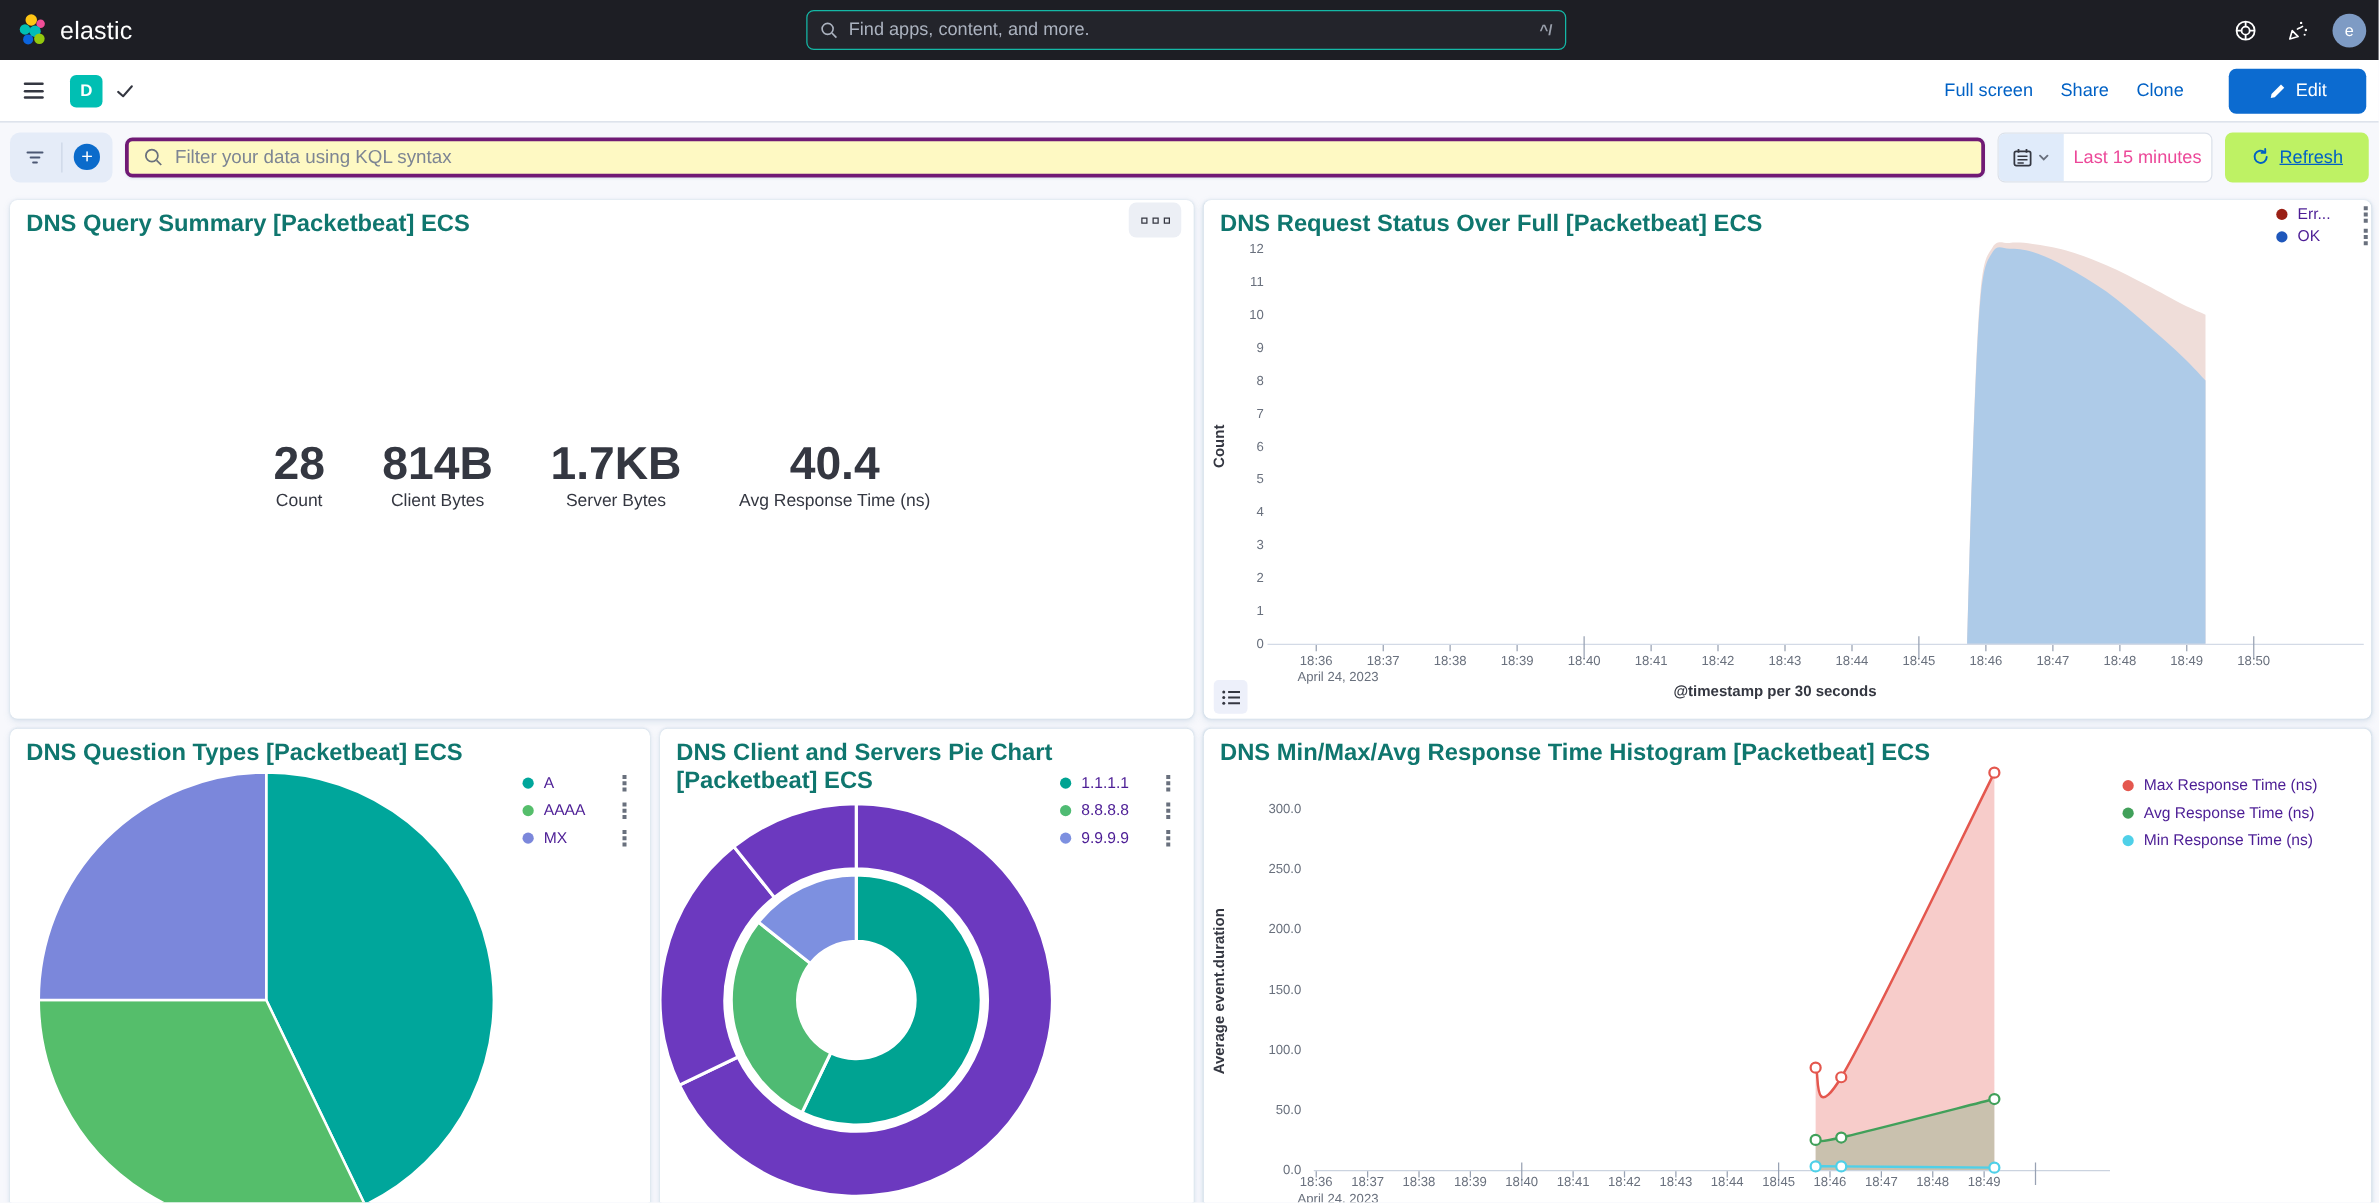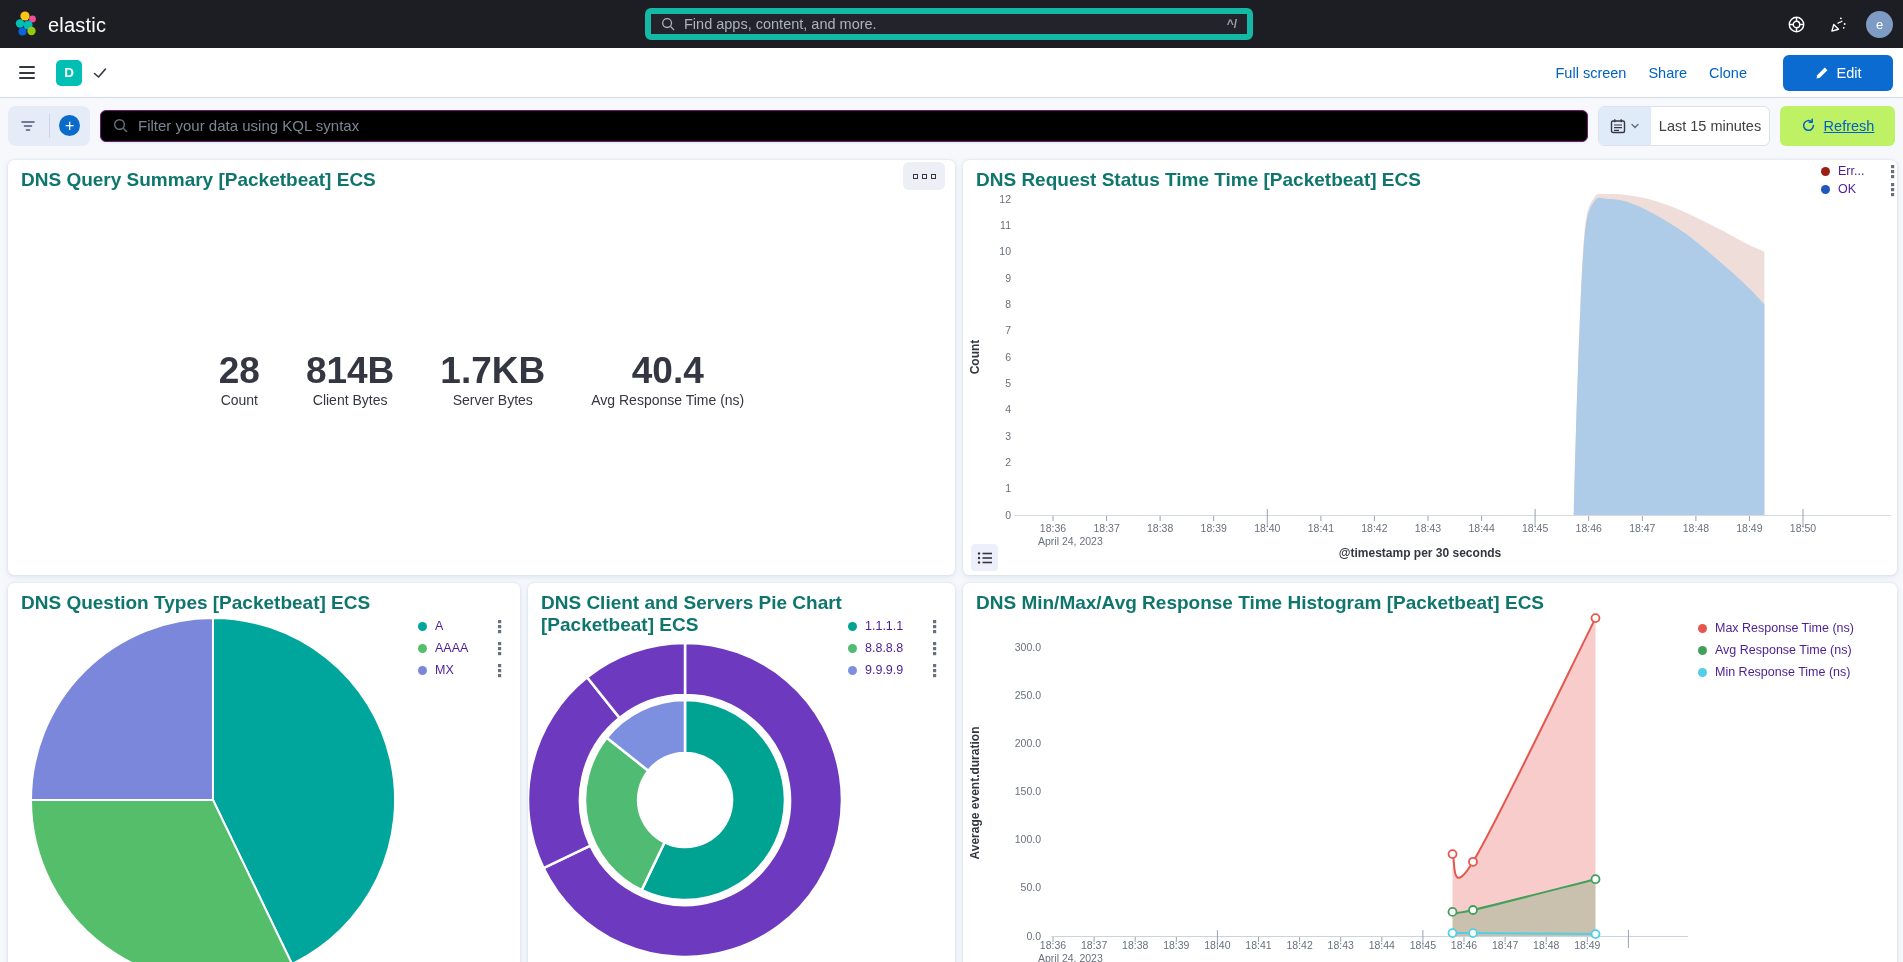--- a/index.html
+++ b/index.html
@@ -4,21 +4,21 @@
 <style>
   * { margin:0; padding:0; box-sizing:border-box; }
   html,body { width:1903px; height:962px; overflow:hidden;
     font-family:"Liberation Sans", sans-serif; background:#F7F8FC; }
 
   
   .navbar { height:48px; background:#1D1E24; display:flex; align-items:center; position:relative; }
   .brand { display:flex; align-items:flex-end; gap:8px; margin-left:14px; }
   .brand-text { color:#fff; font-size:20px; letter-spacing:.2px; }
   .gsearch { position:absolute; left:645px; top:8px; width:608px; height:32px;
-    background:#23242B; border:6px solid #14b8a6; border-radius:6px;
+    background:#23242B; border:1px solid #14b8a6; border-radius:6px;
     display:flex; align-items:center; padding:0 10px; color:#98A2B3; }
   .gsearch .ph { font-size:14.5px; margin-left:8px; color:#ABB2BF; }
   .gsearch .hint { margin-left:auto; font-size:12px; color:#9AA0AC; font-weight:700; }
   .nav-right { position:absolute; right:10px; top:0; height:48px; display:flex; align-items:center; gap:14px; }
   .nav-icon-btn { width:28px; height:28px; display:flex; align-items:center; justify-content:center; cursor:pointer; }
   .avatar { width:27px; height:27px; border-radius:50%; background:#7E9BC4; color:#fff;
     font-size:13px; display:flex; align-items:center; justify-content:center; }
 
   
   .header2 { height:50px; background:#fff; border-bottom:1px solid #D3DAE6;
@@ -43,28 +43,28 @@
     font-size:14.5px; font-weight:500; display:flex; align-items:center; justify-content:center; gap:8px;
     margin-left:14px; cursor:pointer; font-family:inherit; }
 
   
   .filterbar { height:55px; display:flex; align-items:center; padding:0 8px; }
   .fgroup { width:82px; height:40px; background:#E5ECF8; border-radius:8px; display:flex; align-items:center; }
   .fgroup .fbtn { flex:1; height:100%; display:flex; align-items:center; justify-content:center; cursor:pointer; }
   .fgroup .sep { width:1px; height:24px; background:#CBD5E5; }
   .plus-circle { width:21px; height:21px; border-radius:50%; background:#0B6BCB; color:#fff;
     display:flex; align-items:center; justify-content:center; font-size:16px; line-height:1; }
-  .kql { flex:1; height:32px; background:#000000; border:1px solid #701a75; border-radius:6px;
+  .kql { flex:1; height:32px; background:#fef9c3; border:3px solid #701a75; border-radius:6px;
     box-shadow:0 1px 2px rgba(109,152,184,.15); margin-left:10px;
     display:flex; align-items:center; padding:0 12px; cursor:text; }
   .kql .ph { color:#7D8593; font-size:15px; margin-left:9px; }
   .datepicker { width:172px; height:40px; margin-left:10px; background:#fff; border:1px solid #DCE1EA;
     border-radius:6px; display:flex; overflow:hidden; }
   .dp-cal { width:52px; background:#E0EBFA; display:flex; align-items:center; justify-content:center; gap:4px; cursor:pointer; }
-  .dp-label { flex:1; display:flex; align-items:center; justify-content:center; font-size:14.5px; color:#404040; cursor:pointer; }
+  .dp-label { flex:1; display:flex; align-items:center; justify-content:center; font-size:14.5px; color:#ec4899; cursor:pointer; }
   .refresh-btn { width:115px; height:40px; margin-left:10px; background:#bef264; border:none; border-radius:6px;
     color:#0061C5; font-size:14.5px; font-weight:500; display:flex; align-items:center; justify-content:center;
     gap:8px; cursor:pointer; font-family:inherit; }
   .refresh-btn .lbl { text-decoration:underline; }
 
   
   .dash { position:relative; width:1903px; height:809px; overflow:hidden; }
   .panel { position:absolute; background:#fff; border-radius:6px;
     box-shadow:0 0 2px rgba(109,152,184,.25), 0 2px 6px rgba(109,152,184,.18); }
   .p-title { position:absolute; top:9px; left:13px; font-size:19px; font-weight:700; color:#0f766e; z-index:3; }
@@ -236,21 +236,21 @@
      <div class="lab">Server Bytes</div>
         </div>
         <div class="metric">
      <div class="val">40.4</div>
      <div class="lab">Avg Response Time (ns)</div>
         </div>
       </div>
   </section>
 
   <section class="panel" id="p-status">
-    <div class="p-title">DNS Request Status Time Time [Packetbeat] ECS</div>
+    <div class="p-title">DNS Request Status Over Full [Packetbeat] ECS</div>
     <div class="chartbox" id="chart-status">
         <svg width="934" height="415" viewBox="0 0 934 415">
           <line x1="51" y1="355.5" x2="928" y2="355.5" stroke="#D3DAE6" stroke-width="1"></line>
           <path d="M 610.7 355.0 C 611.4 330.4 613.2 254.5 615.0 207.5 C 616.8 160.6 618.7 101.5 621.4 73.2 C 624.1 44.9 627.2 44.2 631.1 37.7 C 634.9 31.2 639.1 34.7 644.5 34.3 C 649.8 33.8 655.6 34.0 663.2 35.1 C 670.8 36.1 680.2 37.5 690.0 40.3 C 699.8 43.2 711.4 47.6 722.1 52.2 C 732.9 56.8 744.0 62.7 754.3 68.0 C 764.5 73.2 775.9 79.8 783.7 83.8 C 791.6 87.7 798.5 90.4 801.4 91.7 L 801.4 355.0 Z" fill="#EFDDD9"></path>
           <path d="M 610.7 355.0 C 611.4 330.9 613.2 256.3 615.0 210.2 C 616.8 164.1 618.7 106.6 621.4 78.5 C 624.1 50.4 627.2 48.2 631.1 41.6 C 634.9 35.0 639.1 39.0 644.5 39.0 C 649.8 39.0 655.6 39.2 663.2 41.6 C 670.8 44.0 680.2 48.2 690.0 53.5 C 699.8 58.8 711.4 65.6 722.1 73.2 C 732.9 80.9 744.0 90.8 754.3 99.6 C 764.5 108.3 775.9 118.4 783.7 125.9 C 791.6 133.4 798.5 141.3 801.4 144.3 L 801.4 355.0 Z" fill="#AECBE8"></path>
           <text class="ax" x="48" y="358.5" text-anchor="end">0</text>
           <text class="ax" x="48" y="332.2" text-anchor="end">1</text>
           <text class="ax" x="48" y="305.8" text-anchor="end">2</text>
           <text class="ax" x="48" y="279.5" text-anchor="end">3</text>
           <text class="ax" x="48" y="253.2" text-anchor="end">4</text>

